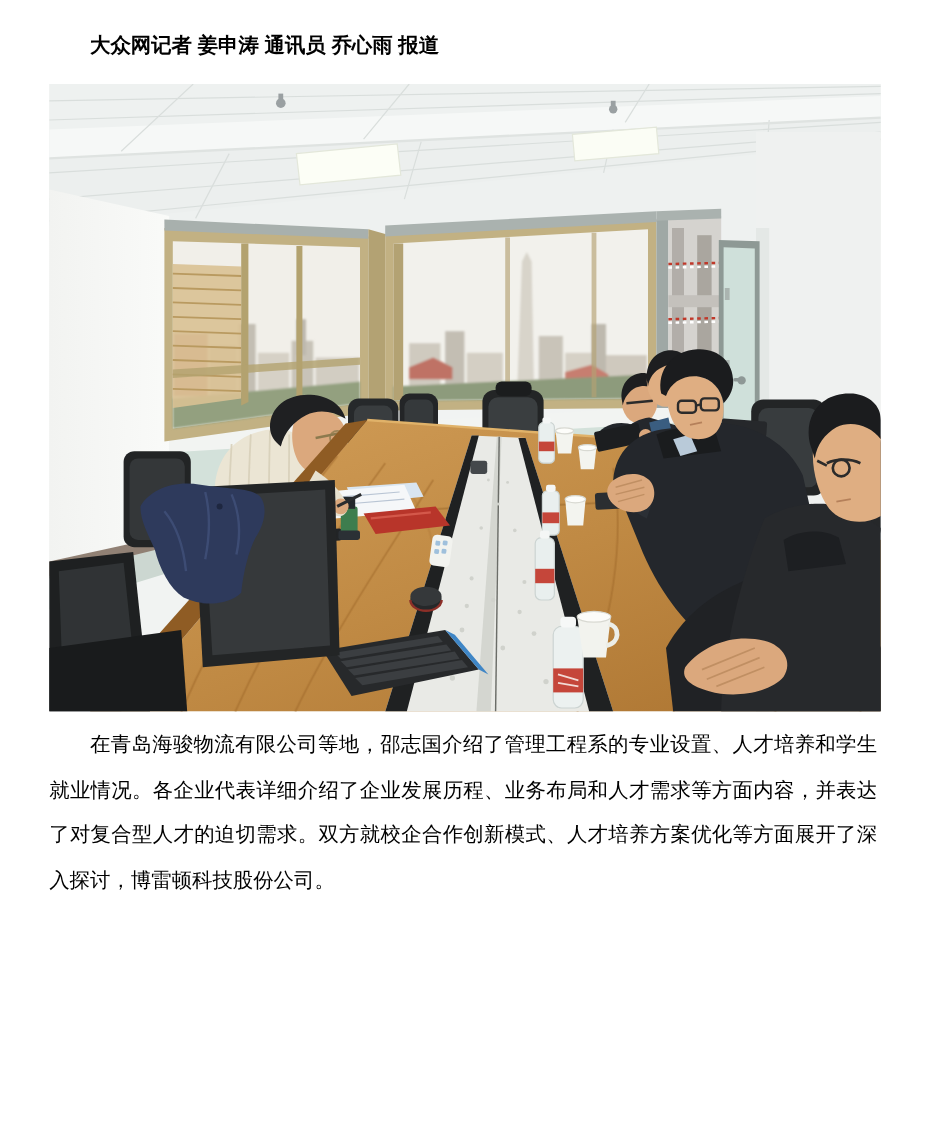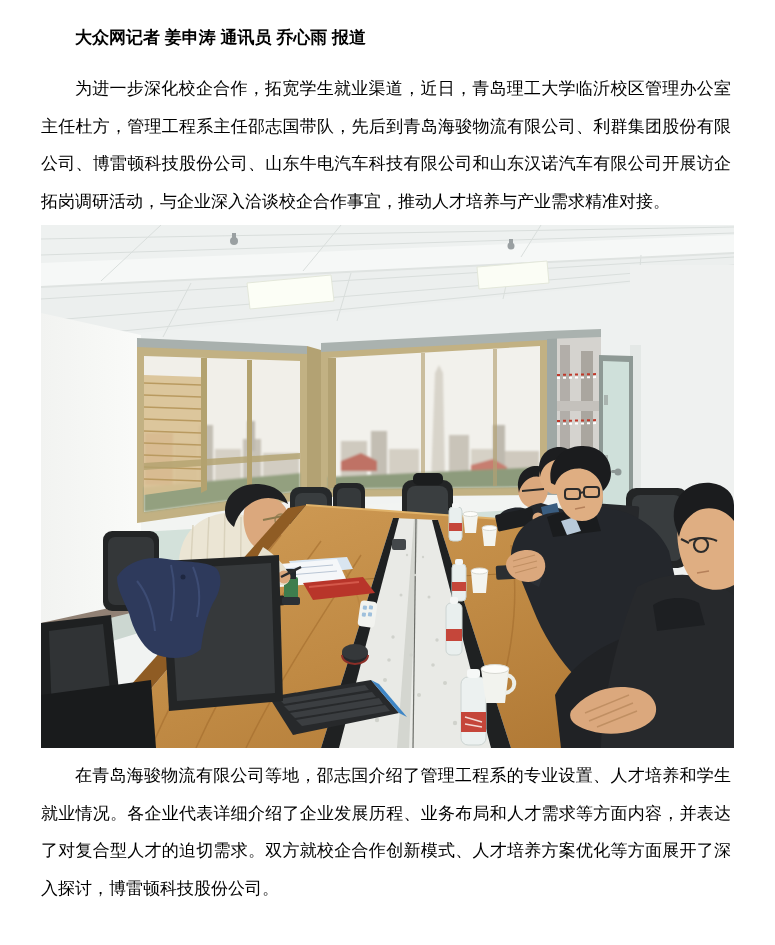--- a/index.html
+++ b/index.html
@@ -21,21 +21,20 @@
   .photo-figure svg{display:block;}
 </style>
 </head>
 <body>
 
 <div class="page">
   <div class="content">
 
     <p class="byline">大众网记者 姜申涛 通讯员 乔心雨 报道</p>
 
-    <p class="para">为进一步深化校企合作，拓宽学生就业渠道，近日，青岛理工大学临沂校区管理办公室主任杜方，管理工程系主任邵志国带队，先后到青岛海骏物流有限公司、利群集团股份有限公司、博雷顿科技股份公司、山东牛电汽车科技有限公司和山东汉诺汽车有限公司开展访企拓岗调研活动，与企业深入洽谈校企合作事宜，推动人才培养与产业需求精准对接。</p>
 
     <figure class="photo-figure">
       <svg width="693" height="523" viewBox="0 0 693 523" xmlns="http://www.w3.org/2000/svg">
         <defs>
           <linearGradient id="wood" x1="0" y1="0" x2="1" y2="1">
             <stop offset="0" stop-color="#d29e58"></stop>
             <stop offset="0.5" stop-color="#c08a44"></stop>
             <stop offset="1" stop-color="#ab7330"></stop>
           </linearGradient>
           <linearGradient id="wallL" x1="0" y1="0" x2="1" y2="0">

